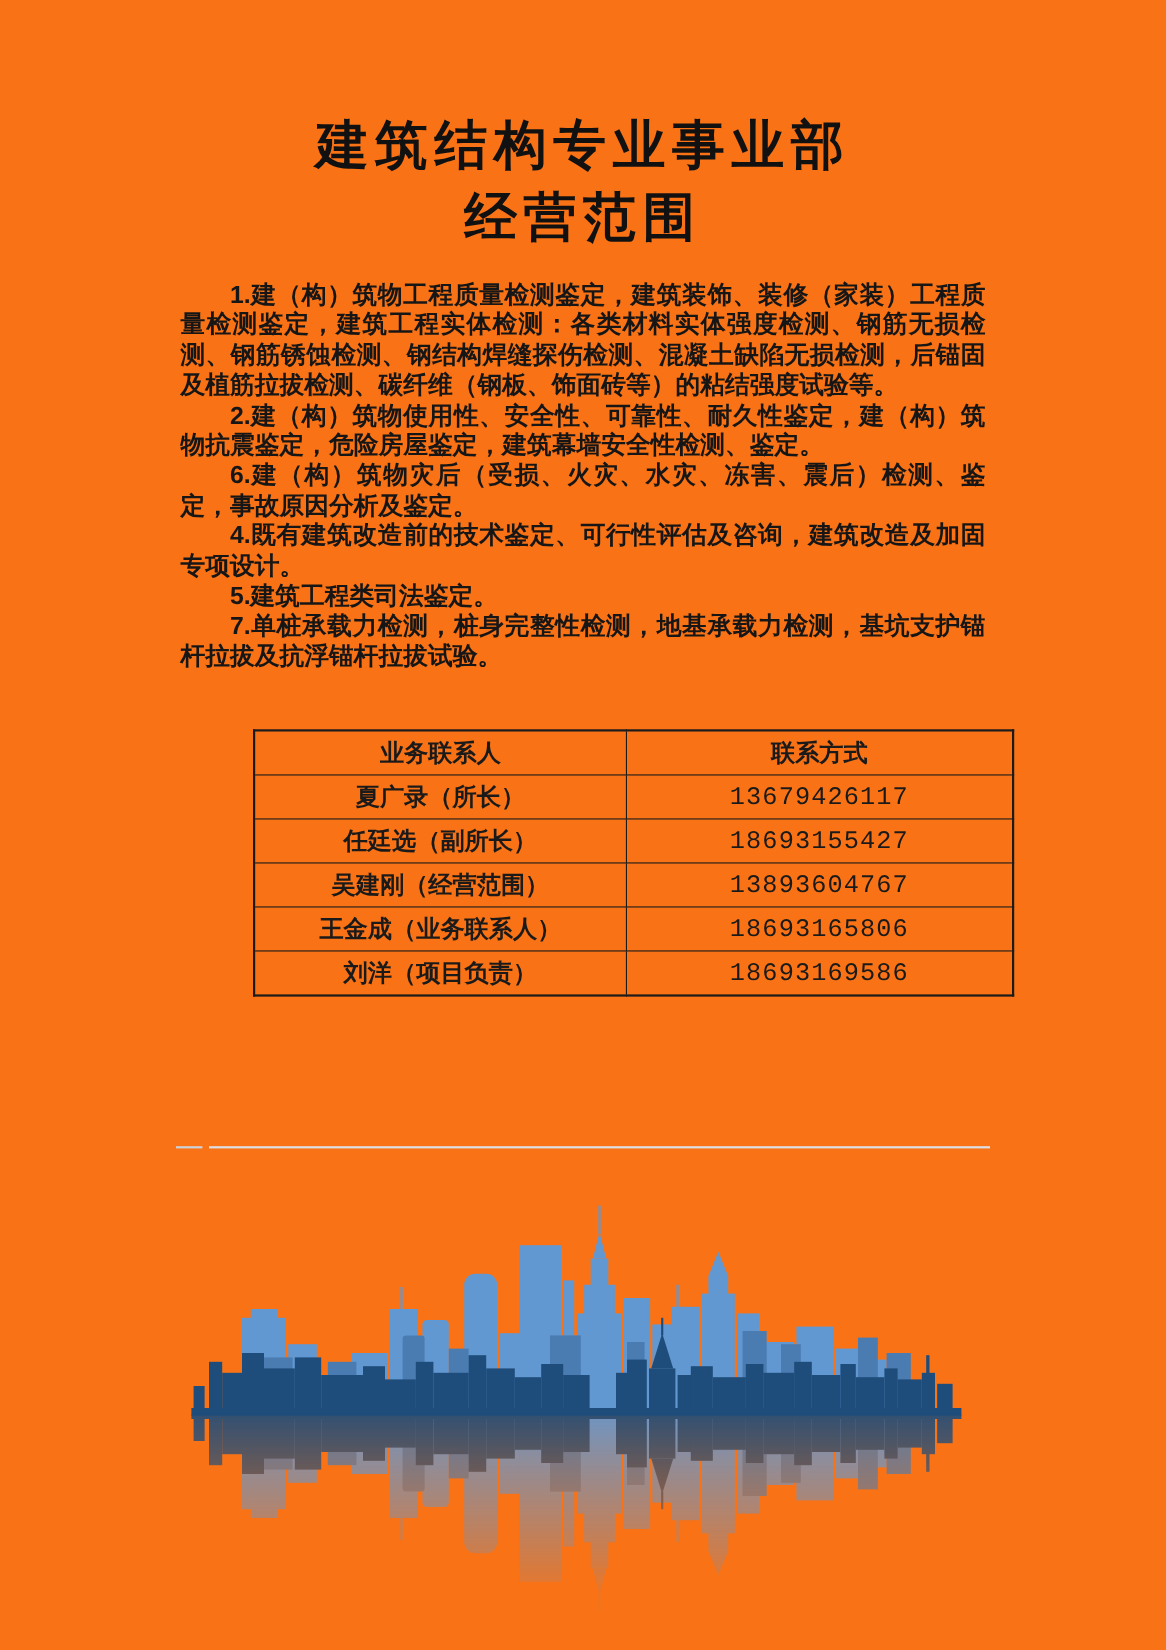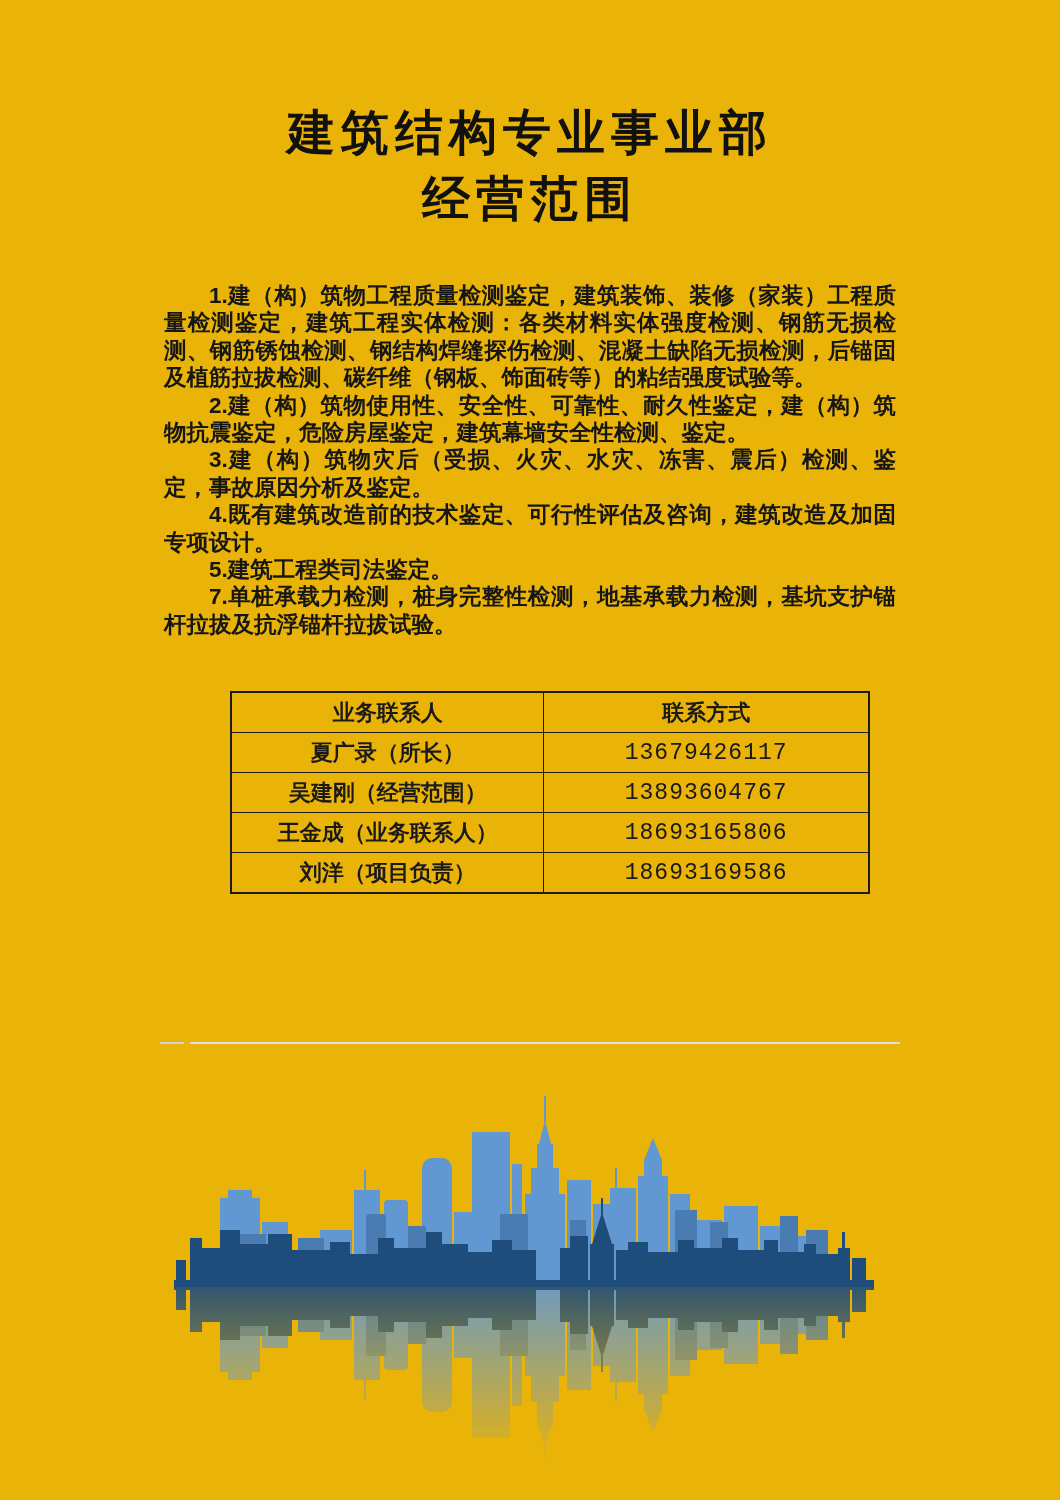--- a/index.html
+++ b/index.html
@@ -1,39 +1,39 @@
 <!DOCTYPE html>
 <html><head>
 <meta charset="utf-8">
 <style>
   html,body{margin:0;padding:0;background:#ffffff;}
   .page{
     position:relative;
     width:1060px;height:1500px;
-    background:#eab308;
+    background:#f97316;
     overflow:hidden;
     font-family:"Liberation Sans",sans-serif;
     color:#1a1a1a;
   }
   
   .title-block{padding-top:100px;text-align:center;}
   .title-line{
     font-size:48px;line-height:66px;font-weight:bold;
     letter-spacing:6px;color:#111;
   }
   
-  .scope{width:732px;margin:50px auto 0 auto;}
+  .scope{width:732px;margin:22px auto 0 auto;}
   .scope p{
     margin:0;font-size:22.5px;line-height:27.4px;font-weight:600;
     text-align:justify;text-justify:inter-ideograph;
     text-indent:2em;color:#161616;
   }
   
   .contacts{
-    width:640px;margin:53px 0 0 230px;
+    width:692px;margin:53px 0 0 230px;
     border-collapse:collapse;table-layout:fixed;
   }
   .contacts td,.contacts th{
     border:1.6px solid #1b1b1b;
     height:39px;text-align:center;vertical-align:middle;
     font-weight:600;font-size:22px;padding:0;
   }
   .contacts{border:2.5px solid #1b1b1b;}
   .contacts .col-name{width:48.8%;}
   .contacts .phone{
@@ -54,35 +54,39 @@
 <div class="page">
 
   <div class="title-block">
     <div class="title-line">建筑结构专业事业部</div>
     <div class="title-line">经营范围</div>
   </div>
 
   <div class="scope">
     <p>1.建（构）筑物工程质量检测鉴定，建筑装饰、装修（家装）工程质量检测鉴定，建筑工程实体检测：各类材料实体强度检测、钢筋无损检测、钢筋锈蚀检测、钢结构焊缝探伤检测、混凝土缺陷无损检测，后锚固及植筋拉拔检测、碳纤维（钢板、饰面砖等）的粘结强度试验等。</p>
     <p>2.建（构）筑物使用性、安全性、可靠性、耐久性鉴定，建（构）筑物抗震鉴定，危险房屋鉴定，建筑幕墙安全性检测、鉴定。</p>
-    <p>3.建（构）筑物灾后（受损、火灾、水灾、冻害、震后）检测、鉴定，事故原因分析及鉴定。</p>
+    <p>6.建（构）筑物灾后（受损、火灾、水灾、冻害、震后）检测、鉴定，事故原因分析及鉴定。</p>
     <p>4.既有建筑改造前的技术鉴定、可行性评估及咨询，建筑改造及加固专项设计。</p>
     <p>5.建筑工程类司法鉴定。</p>
     <p>7.单桩承载力检测，桩身完整性检测，地基承载力检测，基坑支护锚杆拉拔及抗浮锚杆拉拔试验。</p>
   </div>
 
   <table class="contacts">
     <tbody>
         <tr>
       <th class="col-name">业务联系人</th>
       <th>联系方式</th>
     </tr>
     <tr>
       <td>夏广录（所长）</td>
       <td class="phone">13679426117</td>
+    </tr>
+    <tr>
+      <td>任廷选（副所长）</td>
+      <td class="phone">18693155427</td>
     </tr>
     <tr>
       <td>吴建刚（经营范围）</td>
       <td class="phone">13893604767</td>
     </tr>
     <tr>
       <td>王金成（业务联系人）</td>
       <td class="phone">18693165806</td>
     </tr>
     <tr>

